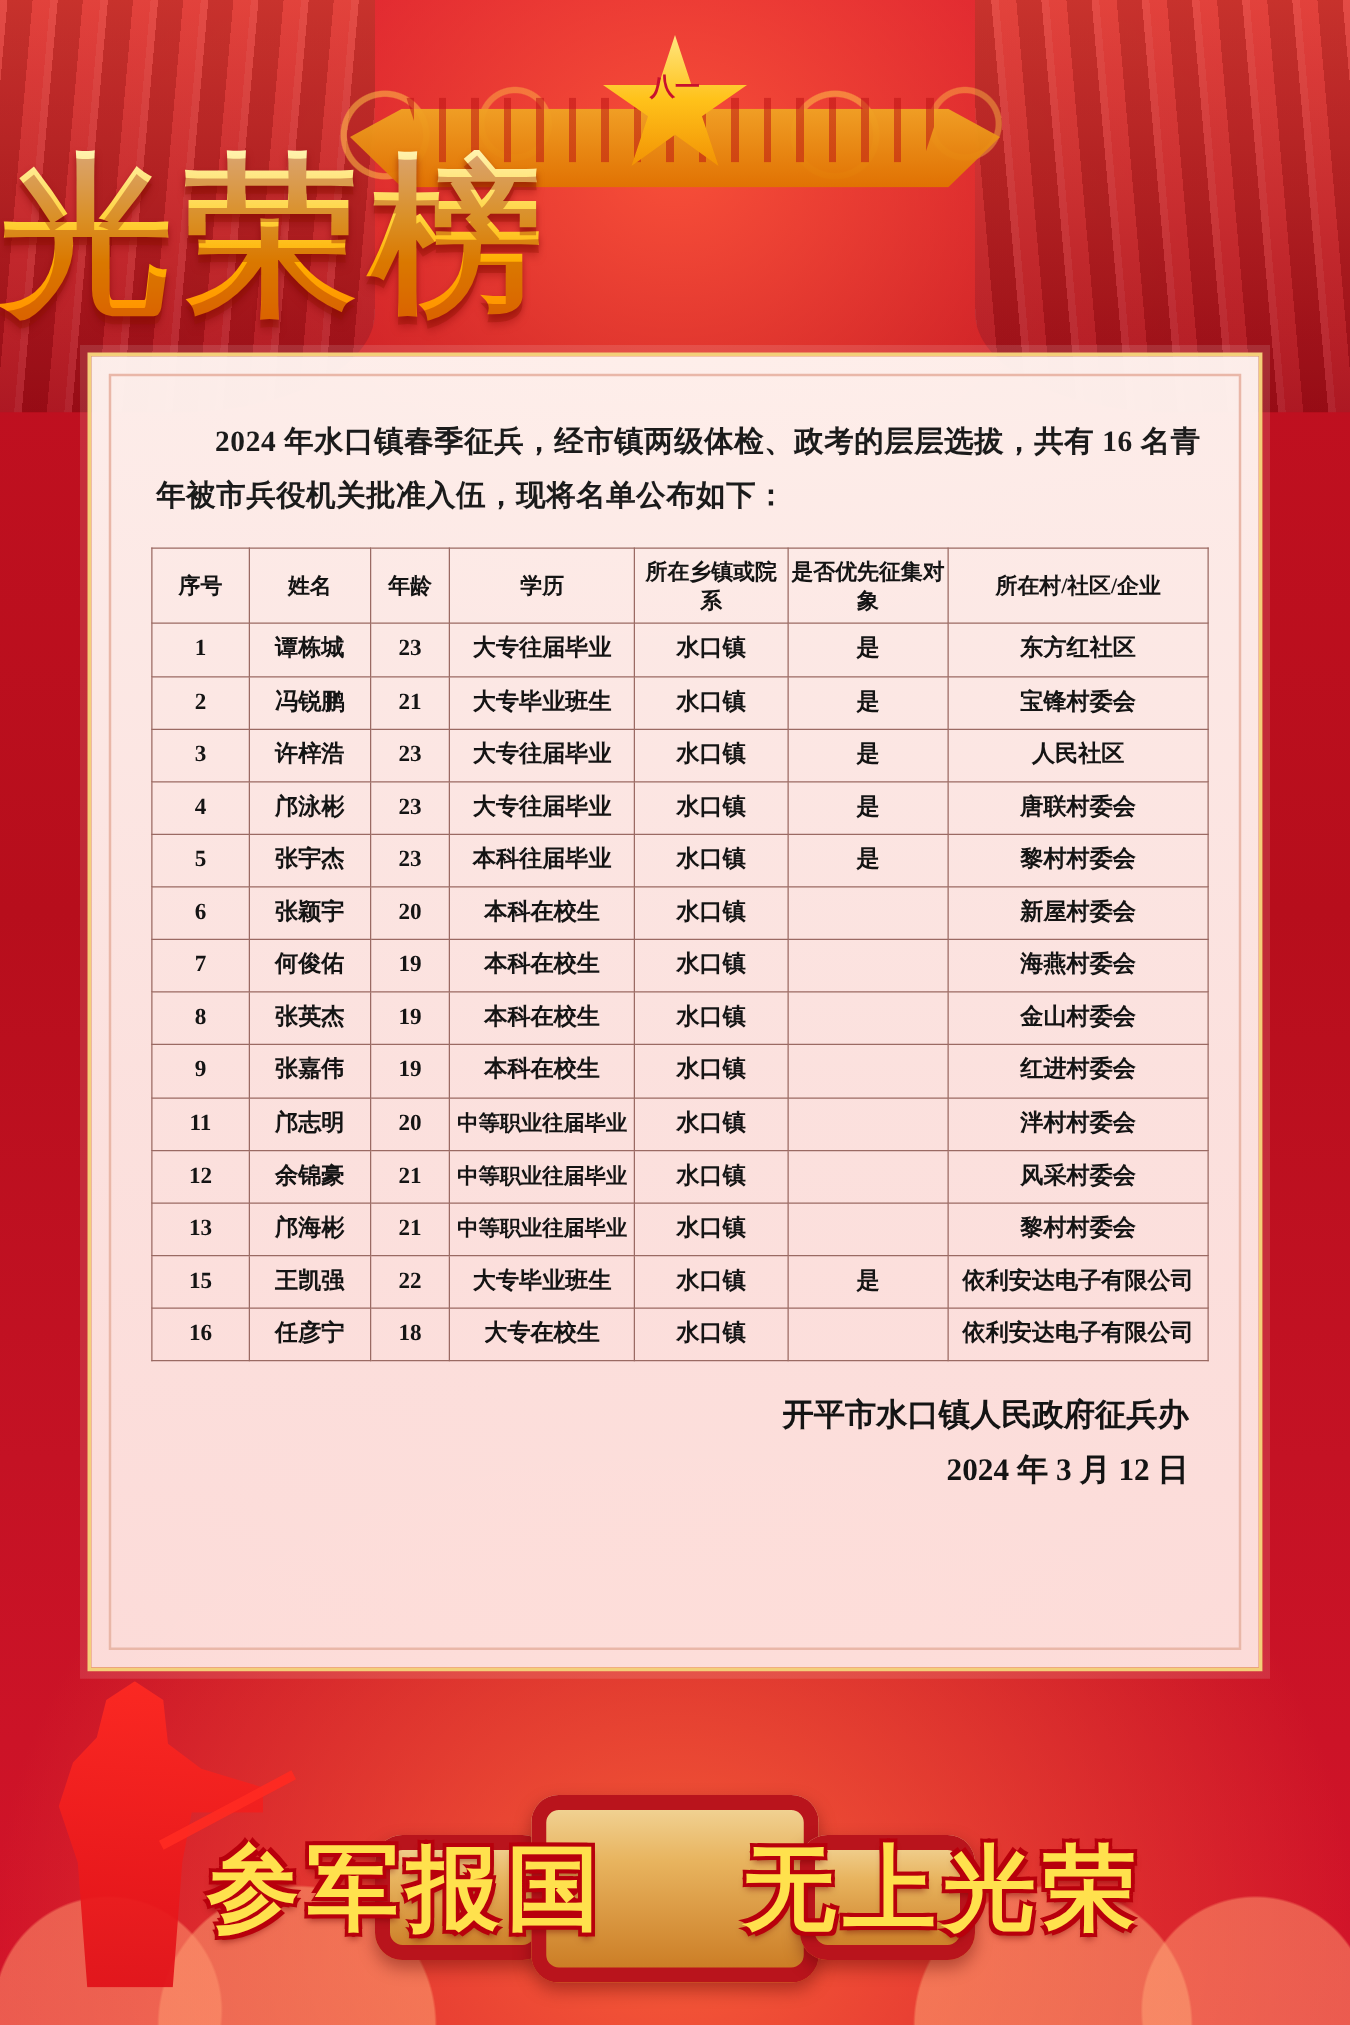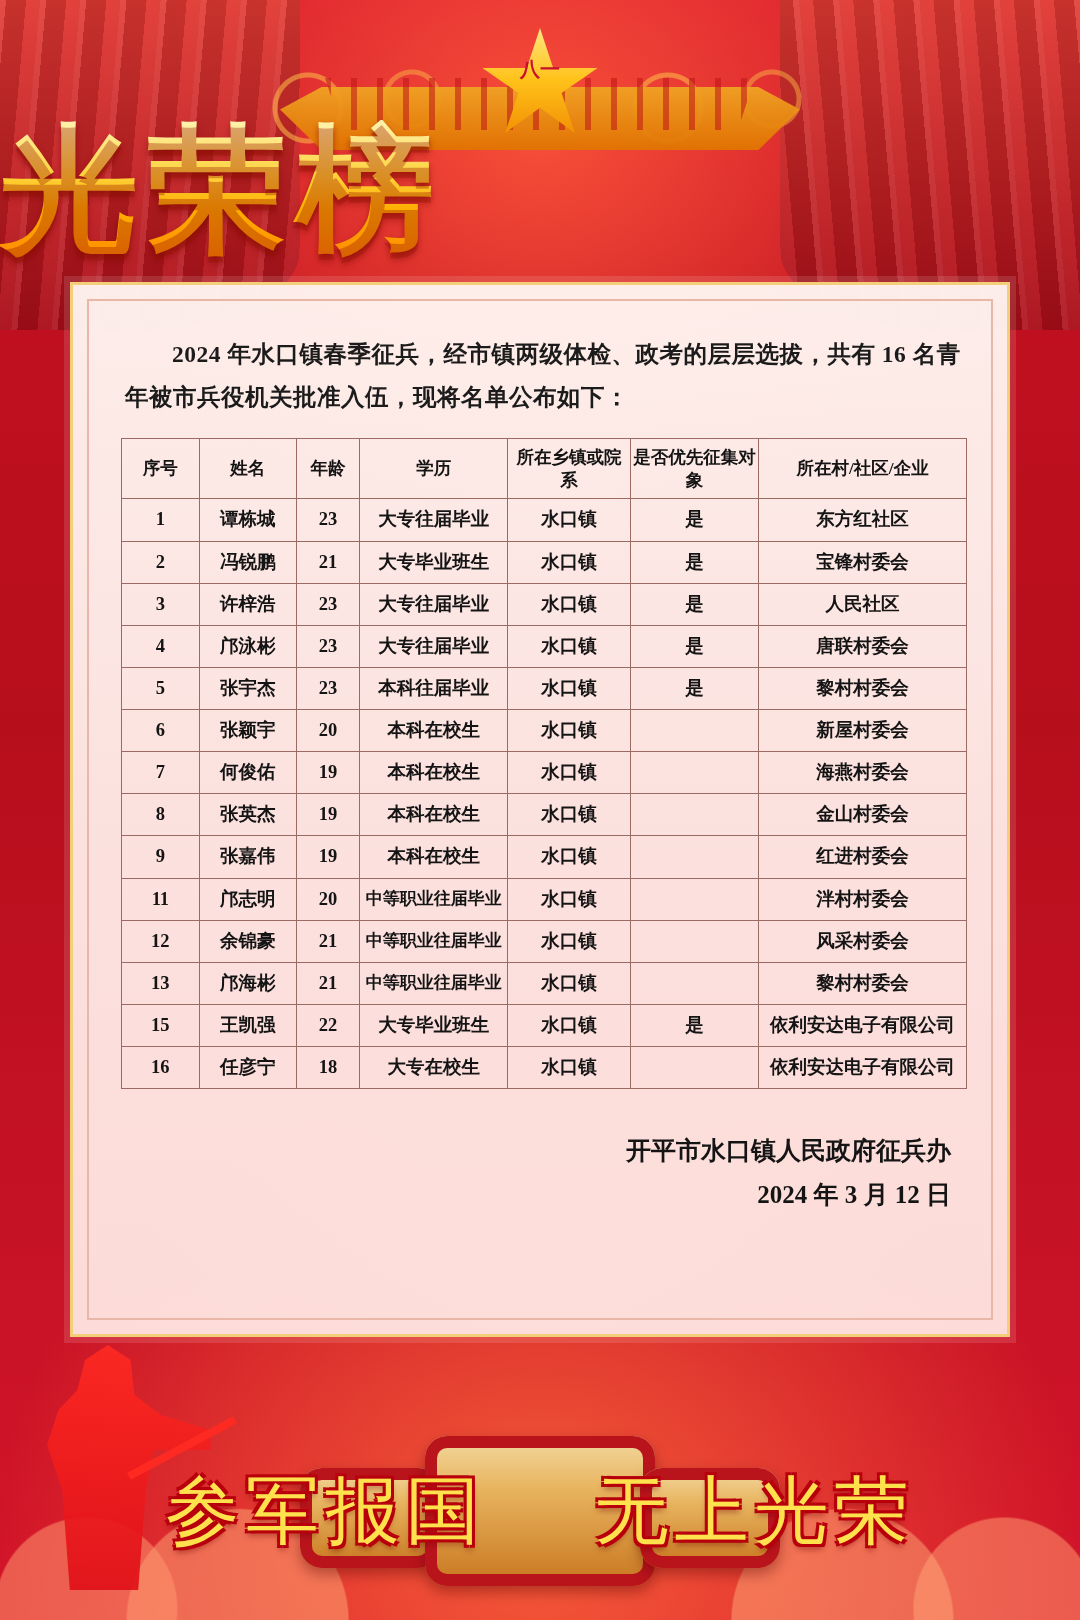--- a/index.html
+++ b/index.html
@@ -115,21 +115,21 @@
   td.edu-two { font-size:17px; line-height:1.22; }
   col.c1 { width:9.2%; }
   col.c2 { width:11.5%; }
   col.c3 { width:7.5%; }
   col.c4 { width:17.5%; }
   col.c5 { width:14.5%; }
   col.c6 { width:15.2%; }
   col.c7 { width:24.6%; }
 
   .sign {
-    margin-top:40px; text-align:right; padding-right:16px;
+    margin-top:22px; text-align:right; padding-right:16px;
     font-size:25px; font-weight:bold; color:#141414; line-height:1.75;
     font-family:"Liberation Serif", serif;
   }
 
   
   .bottom { position:absolute; left:0; bottom:0; width:1080px; height:300px; }
   .clouds {
     position:absolute; bottom:0; left:0; width:1080px; height:230px;
     background:
       radial-gradient(circle at 8% 95%, rgba(255,150,110,.55) 0 90px, rgba(255,150,110,0) 92px),
@@ -151,21 +151,21 @@
     background:linear-gradient(180deg,#ff2a22 0%, #e01018 100%);
     clip-path:polygon(22% 100%, 18% 60%, 10% 42%, 16% 28%, 26% 20%, 30% 8%, 42% 2%, 54% 8%, 56% 22%, 70% 30%, 96% 36%, 96% 44%, 66% 44%, 62% 60%, 58% 100%);
     opacity:.92;
   }
   .rifle {
     position:absolute; bottom:168px; left:122px; width:120px; height:8px;
     background:#ff2a22; transform:rotate(-28deg); opacity:.92;
   }
   .slogan {
     position:absolute; bottom:58px; left:0; width:1080px; text-align:center;
-    font-size:74px; font-weight:normal; letter-spacing:6px;
+    font-size:74px; font-weight:bold; letter-spacing:6px;
     font-family:"Liberation Sans", sans-serif;
     color:#ffe14d;
     text-shadow:
       -3px -3px 0 #b8000c, 3px -3px 0 #b8000c, -3px 3px 0 #b8000c, 3px 3px 0 #b8000c,
       0 5px 6px rgba(110,0,0,.55);
   }
   .slogan .gap { display:inline-block; width:56px; }
 </style>
 </head>
 <body>

